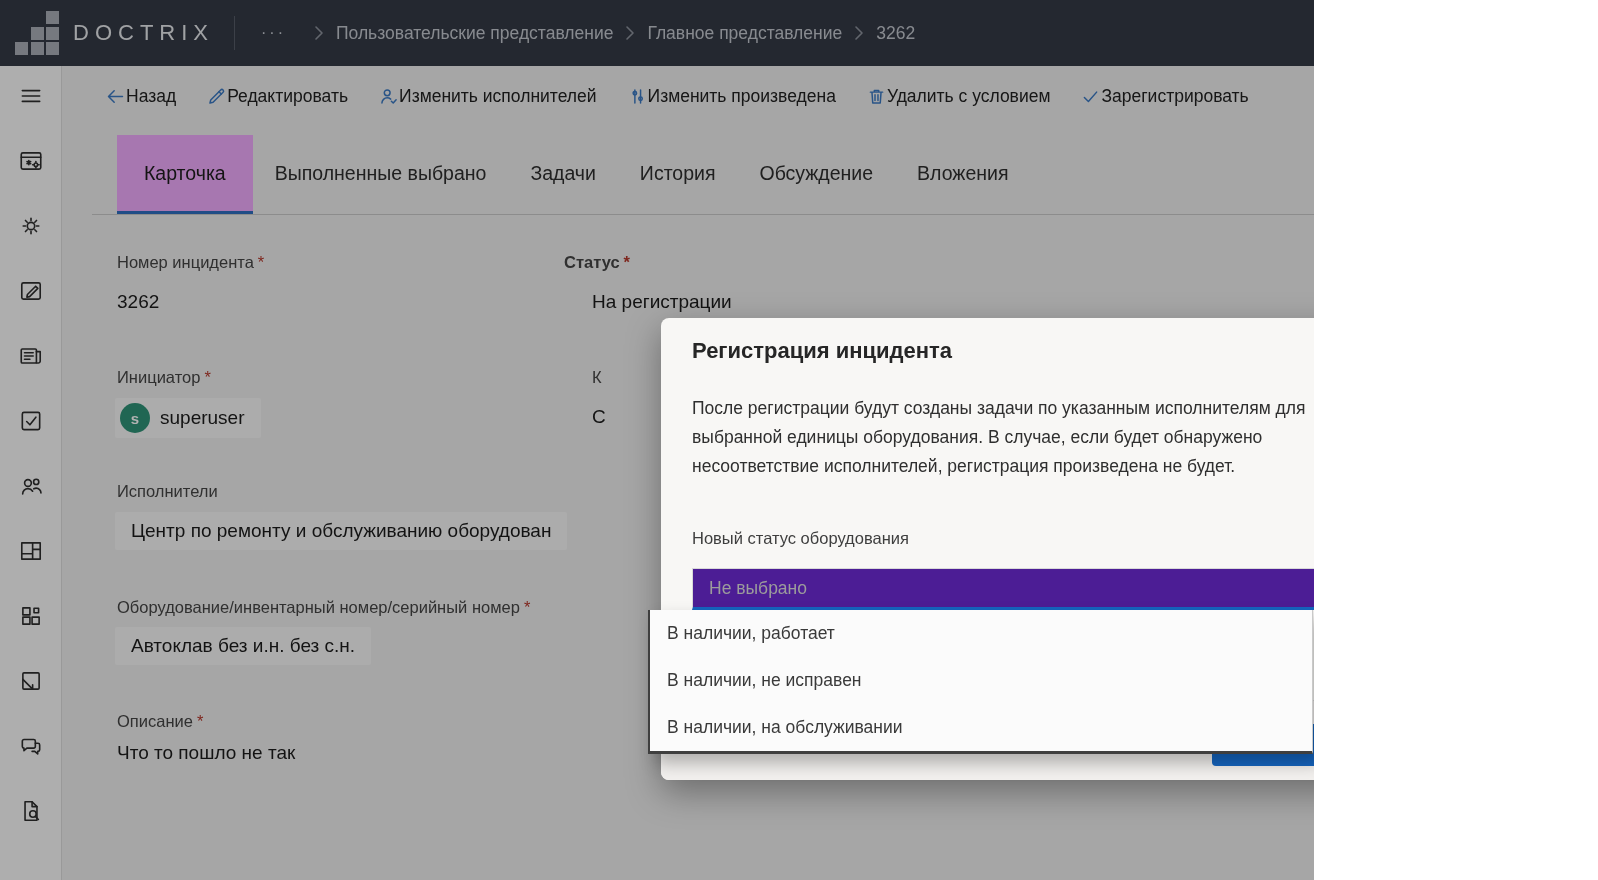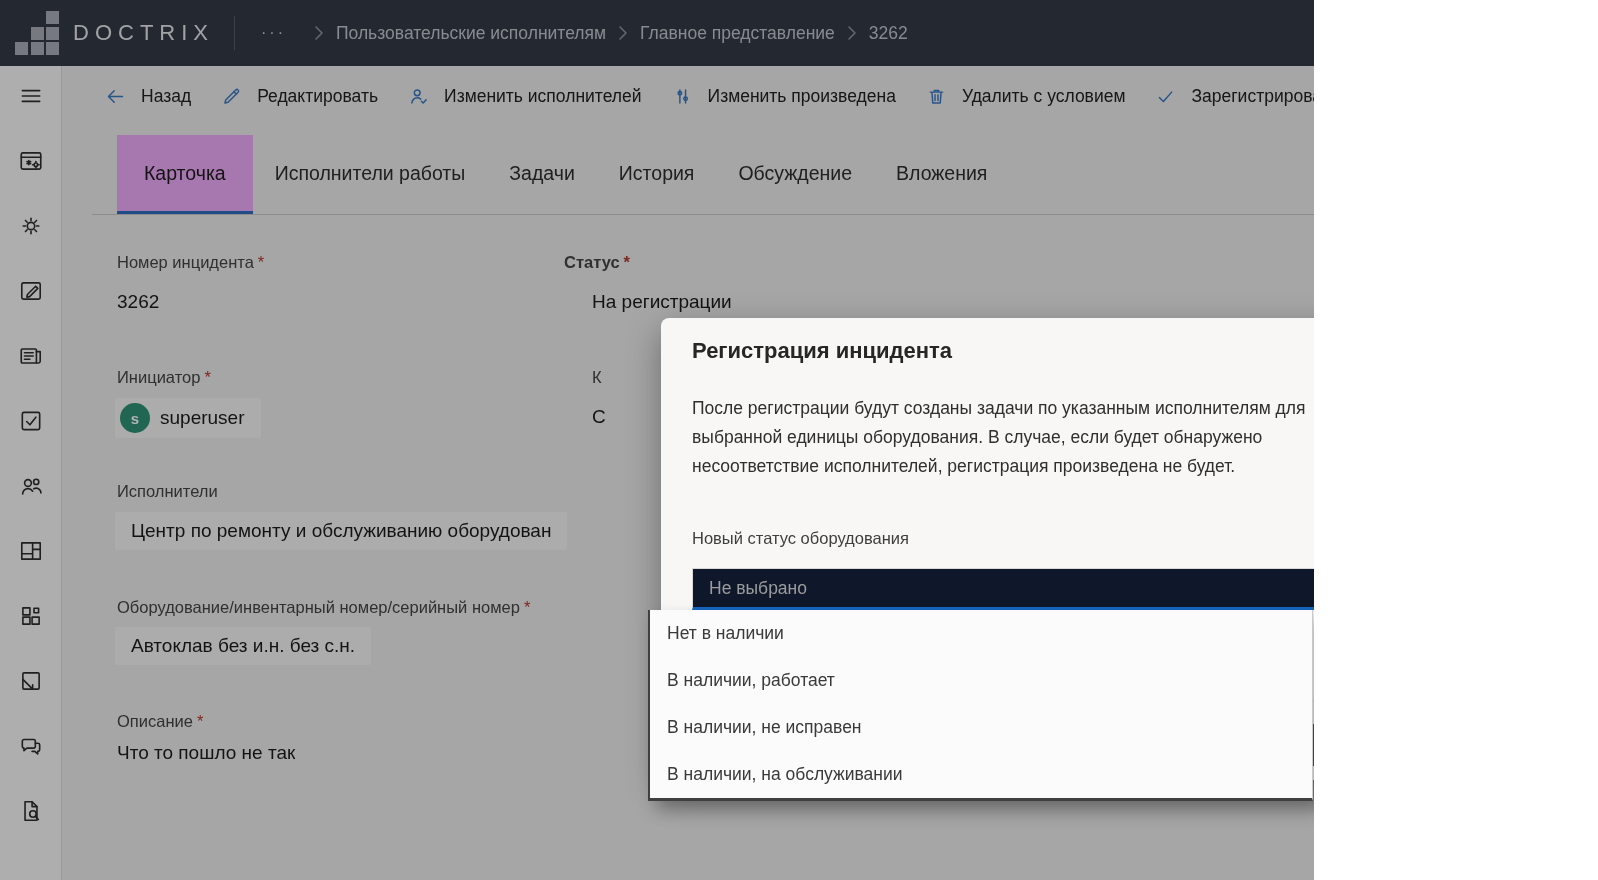--- a/index.html
+++ b/index.html
@@ -23,21 +23,21 @@
   
   .sidebar { position:absolute; left:0; top:66px; width:62px; height:814px; background:#fafafa;
              border-right:1px solid #dcdcdc; display:flex; flex-direction:column; align-items:center;
              padding-top:17px; gap:39px; }
   .side-btn { width:26px; height:26px; cursor:pointer; }
   .side-btn svg { width:26px; height:26px; stroke:#2f2f2f; stroke-width:1.5; fill:none;
                   stroke-linecap:round; stroke-linejoin:round; }
 
   
   .toolbar { position:absolute; left:105px; top:74px; height:44px; display:flex; align-items:center; gap:30px; }
-  .tb-btn { display:flex; align-items:flex-start; gap:15px; font-size:17.5px; color:#222; cursor:pointer; white-space:nowrap; }
+  .tb-btn { display:flex; align-items:flex-start; gap:0; font-size:17.5px; color:#222; cursor:pointer; white-space:nowrap; }
   .tb-btn svg { width:21px; height:21px; stroke:#3b79c2; stroke-width:1.7; fill:none;
                 stroke-linecap:round; stroke-linejoin:round; }
 
   
   .tabs { position:absolute; left:117px; top:135px; height:76px; display:flex; }
   .tab { display:flex; align-items:center; padding:0 22px; font-size:19.5px; color:#2e2e2e; cursor:pointer; white-space:nowrap; }
   .tab.active { background:#f0abfc; font-weight:400; padding:0 27px; position:relative; color:#1e1e1e; }
   .tab.active::after { content:""; position:absolute; left:0; right:0; bottom:-4px; height:4px; background:#2f6fc1; }
   .tabs-divider { position:absolute; left:92px; right:0; top:214px; height:1px; background:#c9c9c9; }
 
@@ -55,21 +55,21 @@
   
   .overlay { position:absolute; inset:0; background:rgba(0,0,0,0.30); z-index:40; }
   .modal { position:absolute; left:617px; top:318px; width:735px; height:462px; background:#f8f7f5;
            border-radius:8px; box-shadow:0 12px 34px rgba(0,0,0,0.35); z-index:50;margin-left:44px; }
   .modal-title { position:absolute; left:31px; top:20px; font-size:22px; font-weight:700; color:#262626; }
   .modal-close { position:absolute; right:20px; top:16px; width:32px; height:32px; display:flex;
                  align-items:center; justify-content:center; cursor:pointer; }
   .modal-close svg { width:19px; height:19px; stroke:#444; stroke-width:1.6; fill:none; stroke-linecap:round; }
   .modal-body { position:absolute; left:31px; top:76px; width:655px; font-size:17.5px; line-height:29px; color:#2f2f2f; }
   .select-label { position:absolute; left:31px; top:211px; font-size:16.5px; color:#3e3e3e; }
-  .select { position:absolute; left:31px; top:250px; width:662px; height:42px; background:#0f172a;
+  .select { position:absolute; left:31px; top:250px; width:662px; height:42px; background:#4c1d95;
             border:1px solid #d9d9d9; border-bottom:3px solid #1565c0; display:flex; align-items:center;
             padding:0 16px; cursor:pointer; }
   .select-placeholder { color:#9c9c9c; font-size:17.5px; }
   .select-chevron { margin-left:auto; display:flex; }
   .select-chevron svg { width:20px; height:20px; stroke:#4a4a4a; stroke-width:1.8; fill:none;
                         stroke-linecap:round; stroke-linejoin:round; }
   .modal-footer { position:absolute; left:0; right:0; top:382px; height:80px; background:#f2f0ee;
                   border-top:1px solid #dedede; border-radius:0 0 8px 8px; }
   .primary-btn { position:absolute; right:34px; top:23px; width:150px; height:42px; background:#1565c0;
                  border:none; border-radius:4px; cursor:pointer; }
@@ -99,21 +99,21 @@
         <i></i>
     </div>
     <div class="logo-text">DOCTRIX</div>
     <div class="nav-divider"></div>
     <div class="more-dots">···</div>
     <span class="crumb-sep">
       <svg width="10" height="16" viewBox="0 0 10 16">
           <path d="M2 2l6 6-6 6" stroke="#8d929c" stroke-width="1.6" fill="none" stroke-linecap="round" stroke-linejoin="round"></path>
         </svg>
     </span>
-    <span class="crumb">Пользовательские исполнителям</span>
+    <span class="crumb">Пользовательские представление</span>
     <span class="crumb-sep">
       <svg width="10" height="16" viewBox="0 0 10 16">
           <path d="M2 2l6 6-6 6" stroke="#8d929c" stroke-width="1.6" fill="none" stroke-linecap="round" stroke-linejoin="round"></path>
         </svg>
     </span>
     <span class="crumb">Главное представление</span>
     <span class="crumb-sep">
       <svg width="10" height="16" viewBox="0 0 10 16">
           <path d="M2 2l6 6-6 6" stroke="#8d929c" stroke-width="1.6" fill="none" stroke-linecap="round" stroke-linejoin="round"></path>
         </svg>
@@ -245,21 +245,21 @@
     <div class="tb-btn">
       <svg viewBox="0 0 24 24">
           <path d="M5 13.2l4.6 4.6L19 7"></path>
         </svg>
       <span>Зарегистрировать</span>
     </div>
   </div>
 
   <div class="tabs">
     <div class="tab active">Карточка</div>
-    <div class="tab">Исполнители работы</div>
+    <div class="tab">Выполненные выбрано</div>
     <div class="tab">Задачи</div>
     <div class="tab">История</div>
     <div class="tab">Обсуждение</div>
     <div class="tab">Вложения</div>
   </div>
   <div class="tabs-divider"></div>
 
   <div class="lbl" style="left:117px; top:253px;">
     <span>Номер инцидента</span><span class="req">*</span>
   </div>
@@ -312,19 +312,18 @@
             <path d="M5 13l5.5-5.5L16 13"></path>
           </svg>
       </span>
     </div>
     <footer class="modal-footer">
       <button class="primary-btn"></button>
     </footer>
   </section>
 
   <ul class="dropdown">
-    <li class="option">Нет в наличии</li>
     <li class="option">В наличии, работает</li>
     <li class="option">В наличии, не исправен</li>
     <li class="option">В наличии, на обслуживании</li>
   </ul>
 
 </div>
 
 </body></html>

